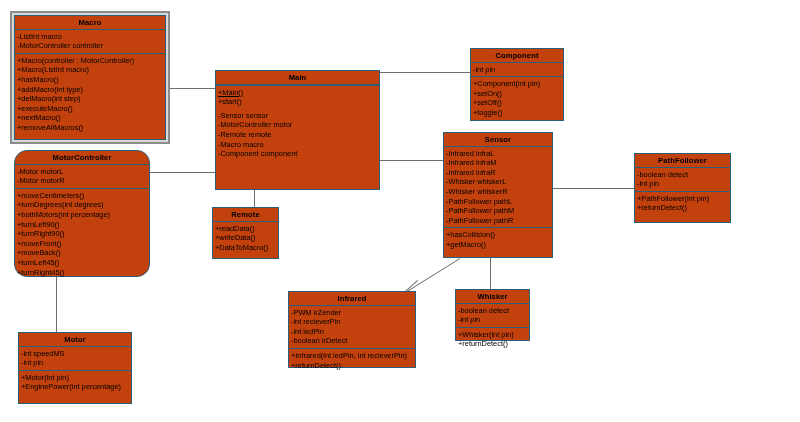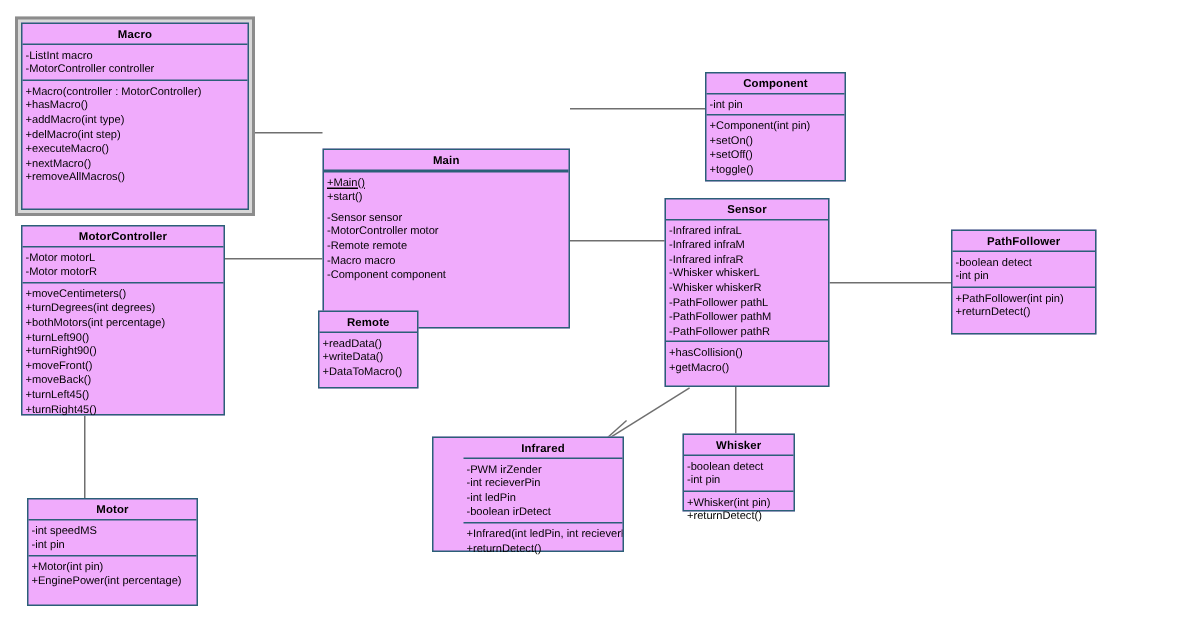--- a/index.html
+++ b/index.html
@@ -30,21 +30,21 @@
     position: absolute;
     transform-origin: 0 0;
     height: 1px;
     background: #6f6f6f;
   }
 
   
   .uml {
     position: absolute;
     box-sizing: border-box;
-    background: #f0abfc;
+    background: #c2410c;
     border: 1px solid #2b5f78;
     font-size: 7.4px;
     line-height: 1.0;
     color: #000000;
     z-index: 5;
   }
   .uml .title {
     text-align: center;
     font-weight: bold;
     font-size: 7.6px;
@@ -103,30 +103,31 @@
 
   <div class="selected-frame" style="left:10px; top:11px; width:160px; height:133px;"></div>
   <div class="uml" style="left:14px; top:15px; width:152px; height:125px;">
     <div class="title">Macro</div>
     <div class="compartment">
       <div class="row">-ListInt macro</div>
       <div class="row">-MotorController controller</div>
     </div>
     <div class="compartment divider">
       <div class="row">+Macro(controller : MotorController)</div>
+      <div class="row">+Macro(ListInt macro)</div>
       <div class="row">+hasMacro()</div>
       <div class="row">+addMacro(int type)</div>
       <div class="row">+delMacro(int step)</div>
       <div class="row">+executeMacro()</div>
       <div class="row">+nextMacro()</div>
       <div class="row">+removeAllMacros()</div>
     </div>
   </div>
 
-  <div class="uml" style="left:14px; top:150px; width:136px; height:127px;">
+  <div class="uml" style="left:14px; top:150px; width:136px; height:127px;border-radius:13px;">
     <div class="title">MotorController</div>
     <div class="compartment">
       <div class="row">-Motor motorL</div>
       <div class="row">-Motor motorR</div>
     </div>
     <div class="compartment divider">
       <div class="row">+moveCentimeters()</div>
       <div class="row">+turnDegrees(int degrees)</div>
       <div class="row">+bothMotors(int percentage)</div>
       <div class="row">+turnLeft90()</div>
@@ -143,21 +144,21 @@
     <div class="compartment">
       <div class="row">-int speedMS</div>
       <div class="row">-int pin</div>
     </div>
     <div class="compartment divider">
       <div class="row">+Motor(int pin)</div>
       <div class="row">+EnginePower(int percentage)</div>
     </div>
   </div>
 
-  <div class="uml" style="left:215px; top:70px; width:165px; height:120px;margin-top:29px;">
+  <div class="uml" style="left:215px; top:70px; width:165px; height:120px;">
     <div class="title">Main</div>
     <div class="compartment divider">
       <div class="row static">+Main()</div>
       <div class="row">+start()</div>
     </div>
     <div class="compartment">
       <div class="row">-Sensor sensor</div>
       <div class="row">-MotorController motor</div>
       <div class="row">-Remote remote</div>
       <div class="row">-Macro macro</div>
@@ -210,21 +211,21 @@
     <div class="compartment">
       <div class="row">-boolean detect</div>
       <div class="row">-int pin</div>
     </div>
     <div class="compartment divider">
       <div class="row">+PathFollower(int pin)</div>
       <div class="row">+returnDetect()</div>
     </div>
   </div>
 
-  <div class="uml" style="left:288px; top:291px; width:128px; height:77px;padding-left:20px;">
+  <div class="uml" style="left:288px; top:291px; width:128px; height:77px;">
     <div class="title">Infrared</div>
     <div class="compartment">
       <div class="row">-PWM irZender</div>
       <div class="row">-int recieverPin</div>
       <div class="row">-int ledPin</div>
       <div class="row">-boolean irDetect</div>
     </div>
     <div class="compartment divider">
       <div class="row">+Infrared(int ledPin, int recieverPin)</div>
       <div class="row">+returnDetect()</div>

